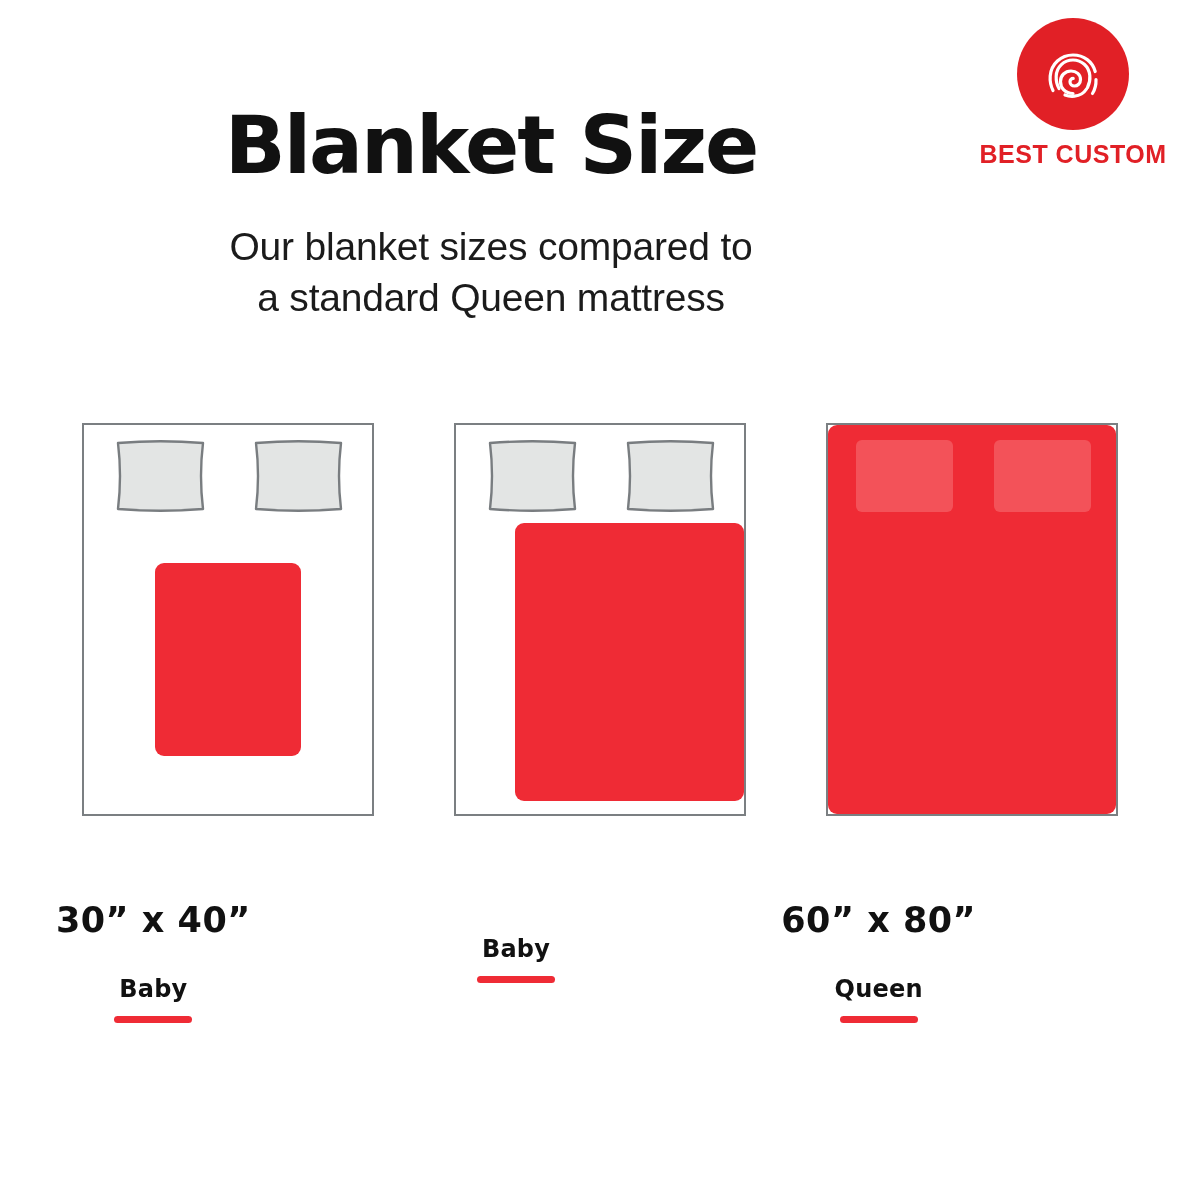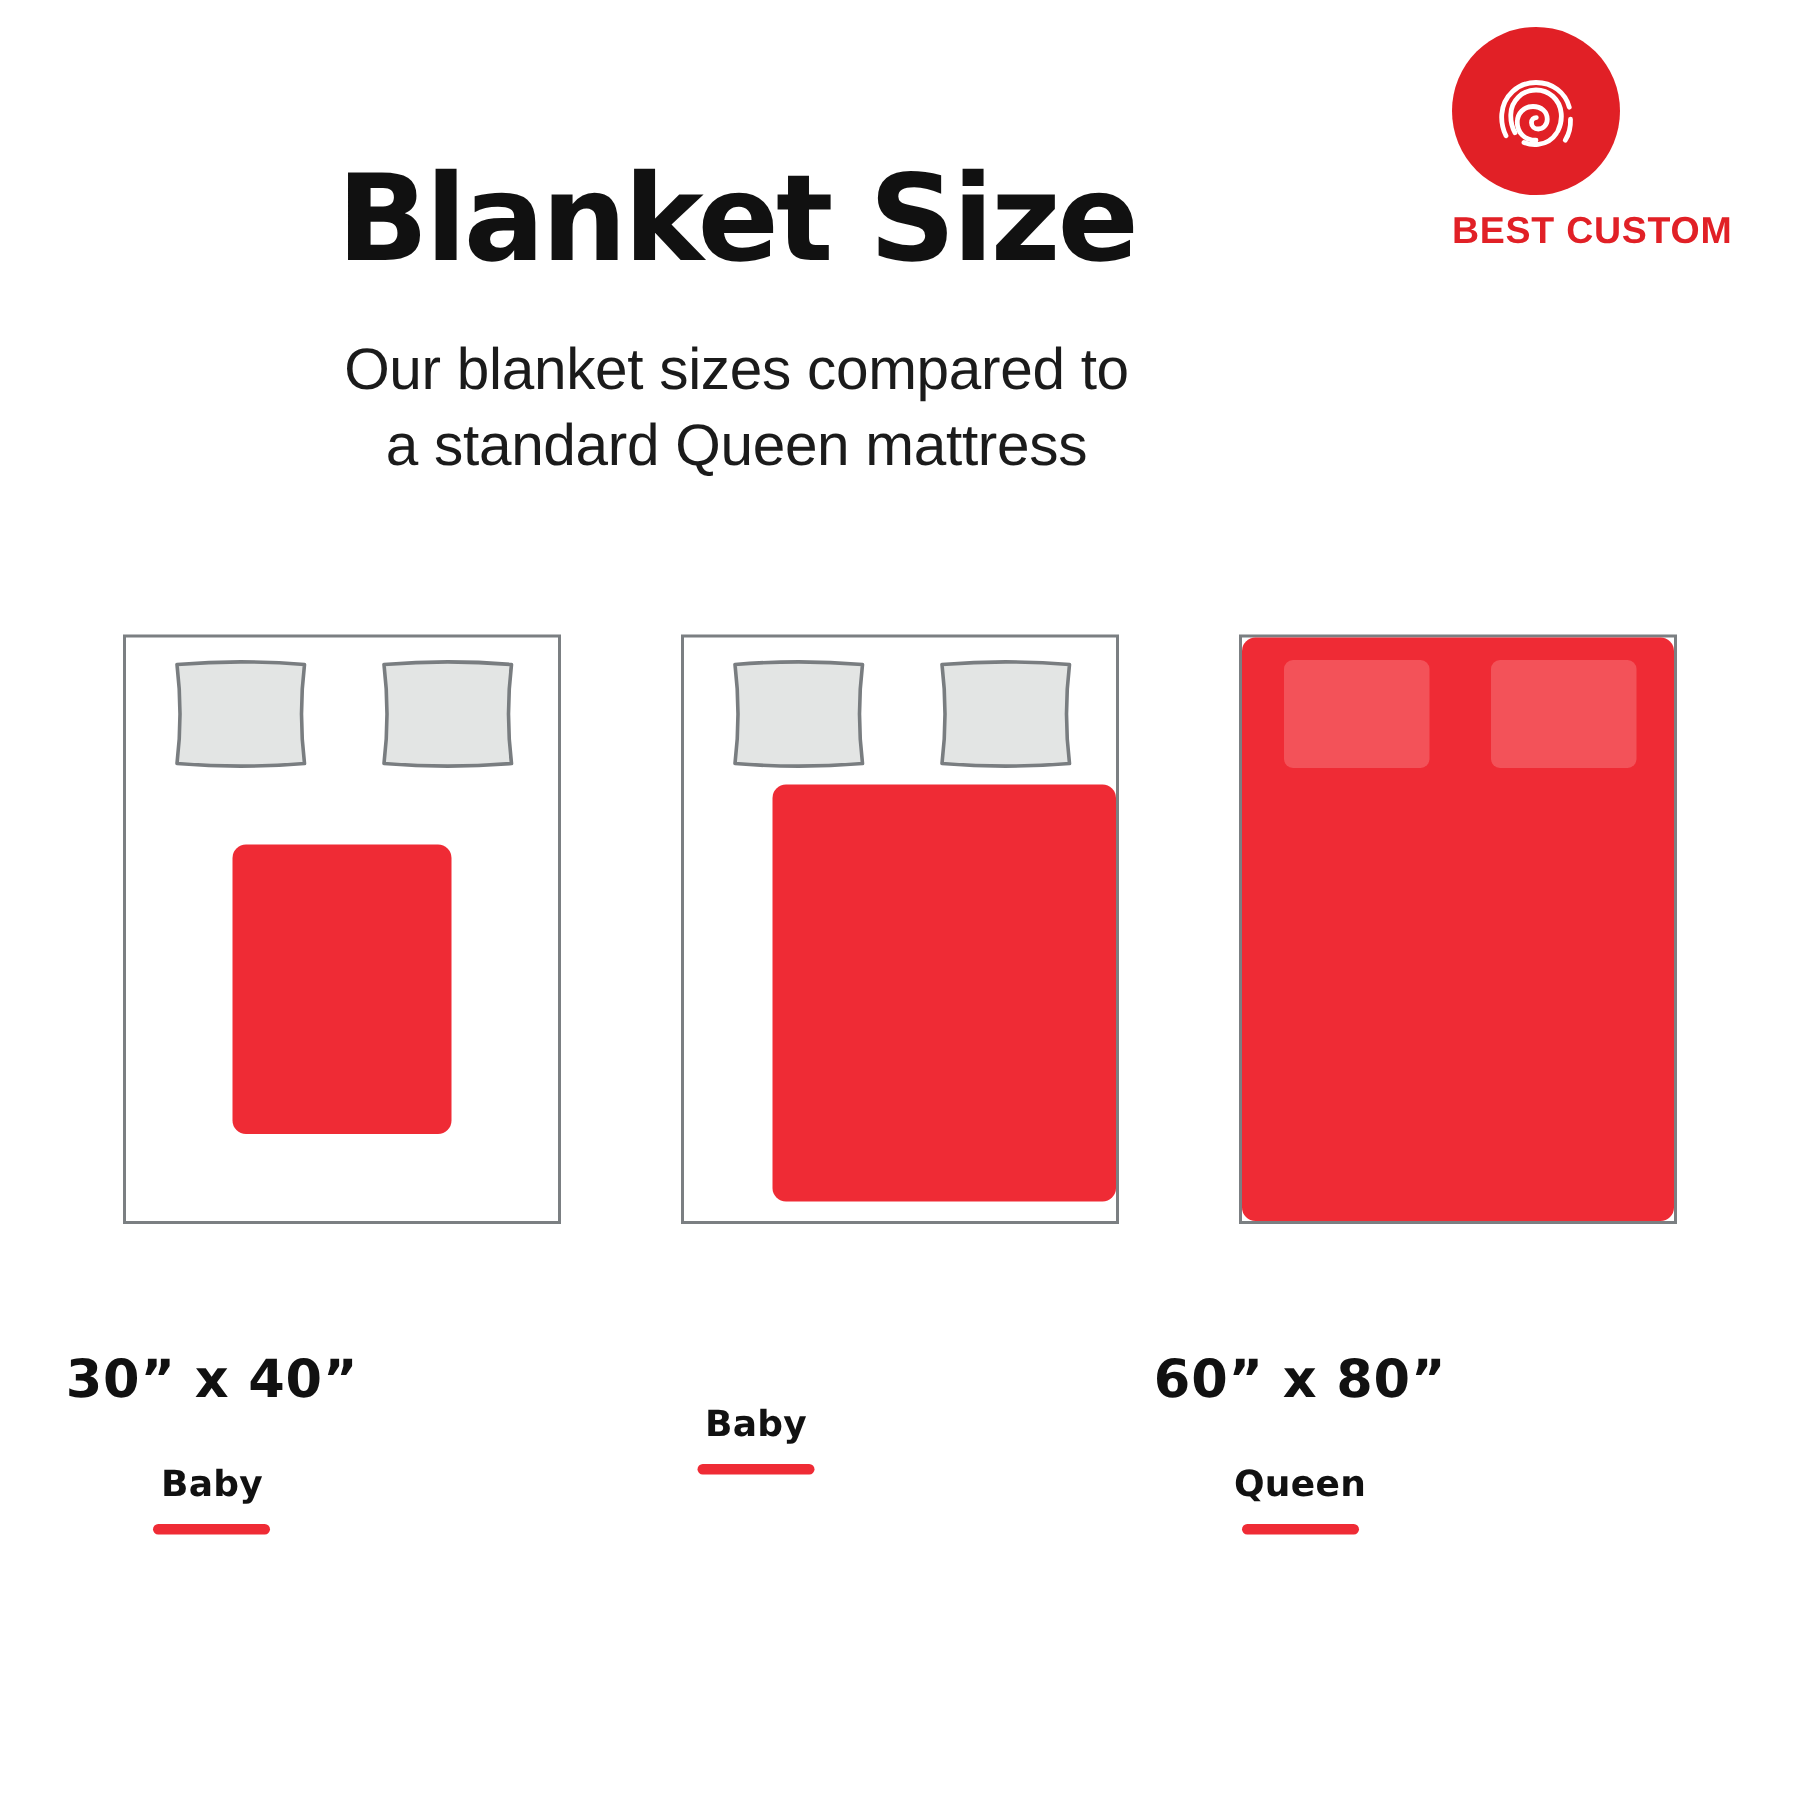--- a/index.html
+++ b/index.html
@@ -19,21 +19,21 @@
   }
 
   
   .brand {
     position: absolute;
     top: 18px;
     right: 22px;
     width: 210px;
     display: flex;
     flex-direction: column;
-    align-items: flex-start;
+    align-items: center;
   }
   .brand-mark {
     width: 112px;
     height: 112px;
     border-radius: 50%;
     background: #E12026;
     display: flex;
     align-items: center;
     justify-content: center;
   }
@@ -134,21 +134,21 @@
     opacity: 0.92;
     filter: blur(0.4px);
   }
   .ghost-pillow.left  { left: 28px; }
   .ghost-pillow.right { left: 166px; }
 
   
   .labels-row {
     position: absolute;
     top: 900px;
-    left: 0;
+    left: 12px;
     width: 1008px;
     display: flex;
     justify-content: center;
     gap: 80px;
   }
   .label-column {
     width: 292px;
     display: flex;
     flex-direction: column;
     align-items: center;

